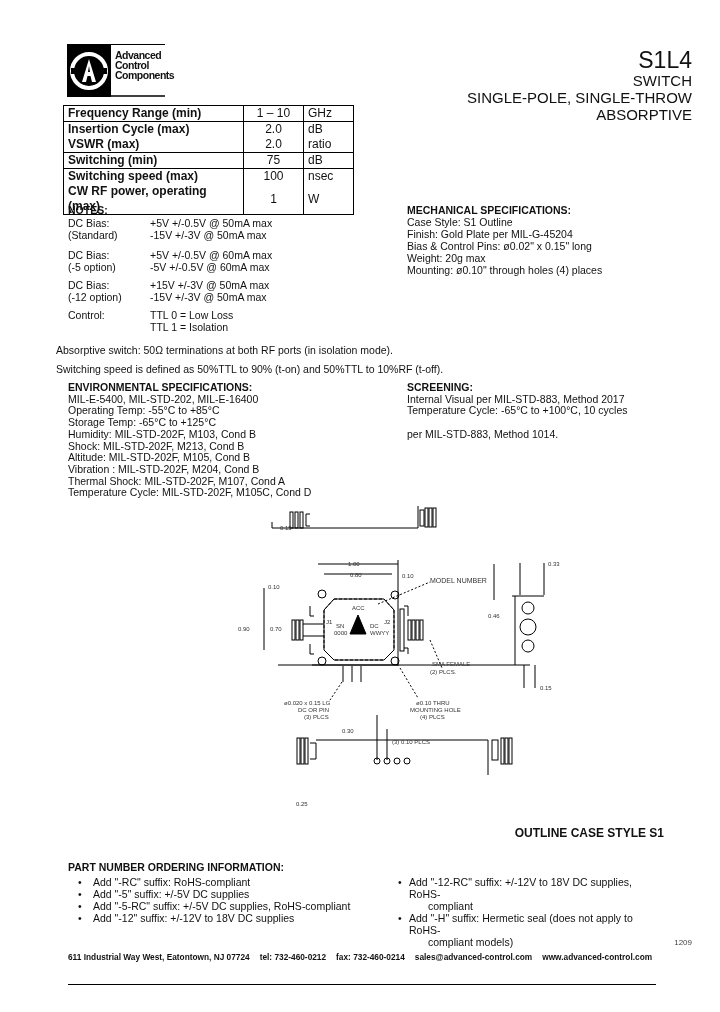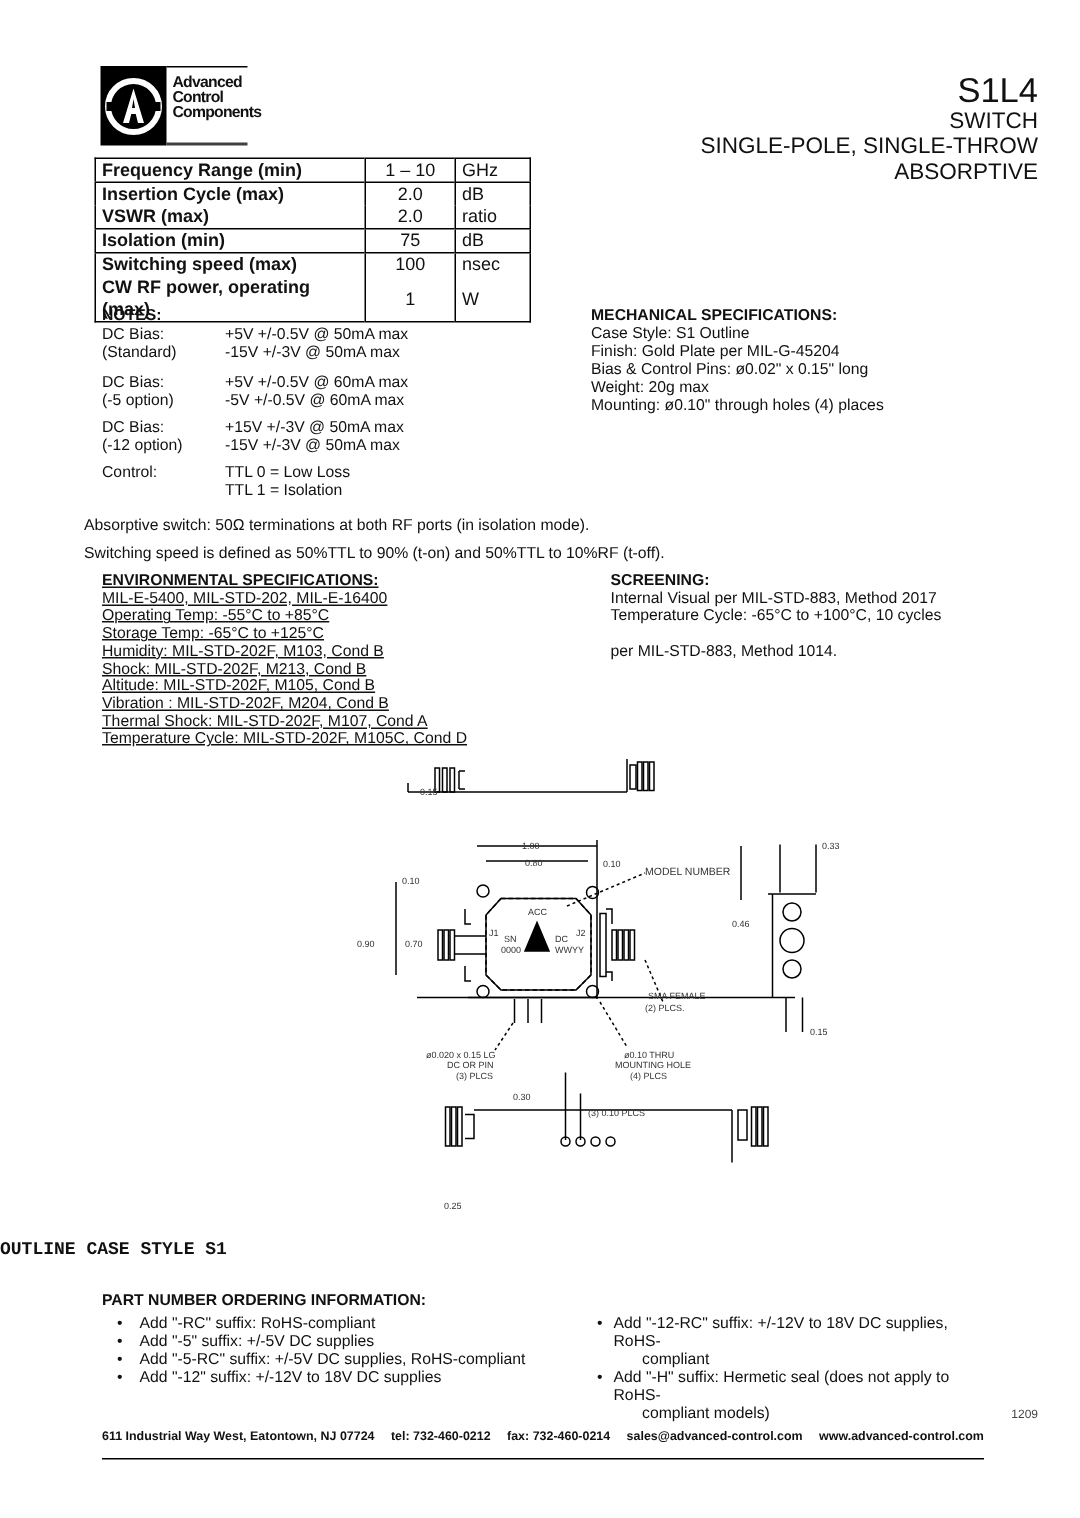--- a/index.html
+++ b/index.html
@@ -24,42 +24,42 @@
     .spec-table .v { text-align: center; width: 60px; }
     .spec-table .u { border-left: 1.5px solid #000; }
     .spec-table tr.sep td { border-top: 1.5px solid #000; }
 
     .h { font-weight: bold; }
     .notes { left: 68px; top: 204px; width: 320px; font-size: 10.5px; }
     .note-row { display: flex; line-height: 12px; }
     .note-row .lbl { width: 82px; }
     .gap { height: 8px; }
 
-    .mech { left: 394px; top: 204px; width: 290px; font-size: 10.5px; line-height: 12px; }
+    .mech { left: 407px; top: 204px; width: 290px; font-size: 10.5px; line-height: 12px; }
     .wide { left: 56px; width: 600px; font-size: 10.5px; line-height: 12px; }
-    .env { left: 68px; top: 382px; width: 300px; font-size: 10.5px; line-height: 11.7px; text-decoration: underline; }
+    .env { left: 68px; top: 382px; width: 300px; font-size: 10.5px; line-height: 11.7px; }
     .scr { left: 407px; top: 382px; width: 290px; font-size: 10.5px; line-height: 11.7px; }
 
     .drawing { left: 230px; top: 500px; width: 350px; height: 320px; }
     .dim { font-size: 6px; fill: #333; font-family: "Liberation Sans", sans-serif; }
 
-    .outline-title { left: 0; width: 664px; top: 826px; text-align: left; font-size: 12px; font-weight: bold; font-family: Liberation Mono, monospace; }
+    .outline-title { left: 0; width: 664px; top: 826px; text-align: right; font-size: 12px; font-weight: bold; }
 
     .order-h { left: 68px; top: 861px; font-weight: bold; font-size: 10.5px; }
     .order-list { list-style: none; font-size: 10.5px; line-height: 12px; }
     .order-list li { position: relative; padding-left: 25px; }
     .order-list li::before { content: "\2022"; position: absolute; left: 10px; }
     .ol-left { left: 68px; top: 876px; width: 320px; }
     .ol-right { left: 396px; top: 876px; width: 270px; }
     .ol-right li { padding-left: 13px; }
     .ol-right li::before { left: 2px; }
     .ol-right .cont { padding-left: 32px; }
 
     .docnum { right: 28px; top: 938px; font-size: 8px; color: #444; }
-    .footer { left: 68px; top: 953px; width: 588px; border-bottom: 1.3px solid #000; font-size: 8.3px; font-weight: bold; padding-bottom: 9px; display: flex; justify-content: space-between; white-space: nowrap; gap: 10px; }
+    .footer { left: 68px; top: 953px; width: 588px; border-bottom: 1.3px solid #000; font-size: 8.3px; font-weight: bold; padding-bottom: 21px; display: flex; white-space: nowrap; gap: 10px; }
     .footer span { font-weight: bold; }
   </style>
 </head>
 <body>
 
 <div class="abs logo">
   <div class="logo-mark">
     <svg width="40" height="40" viewBox="0 0 40 40">
       <circle cx="20" cy="20" r="17" fill="none" stroke="#fff" stroke-width="4"></circle>
       <rect x="2" y="17" width="5" height="6" fill="#000"></rect>
@@ -92,21 +92,21 @@
     <td class="p">Insertion Cycle (max)</td>
     <td class="v">2.0</td>
     <td class="u">dB</td>
   </tr>
   <tr>
     <td class="p">VSWR (max)</td>
     <td class="v">2.0</td>
     <td class="u">ratio</td>
   </tr>
   <tr class="sep">
-    <td class="p">Isolation (min)</td>
+    <td class="p">Switching (min)</td>
     <td class="v">75</td>
     <td class="u">dB</td>
   </tr>
   <tr class="sep">
     <td class="p">Switching speed (max)</td>
     <td class="v">100</td>
     <td class="u">nsec</td>
   </tr>
   <tr>
     <td class="p">CW RF power, operating (max)</td>

